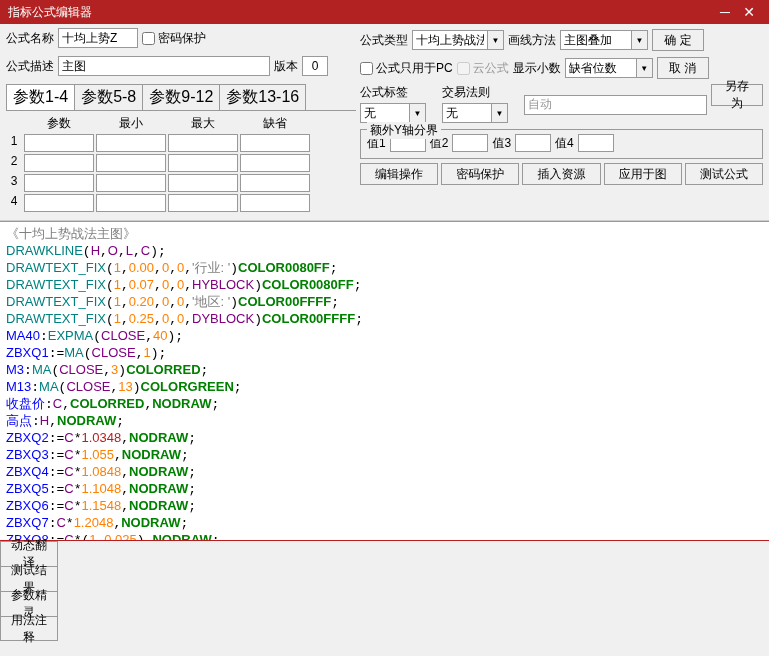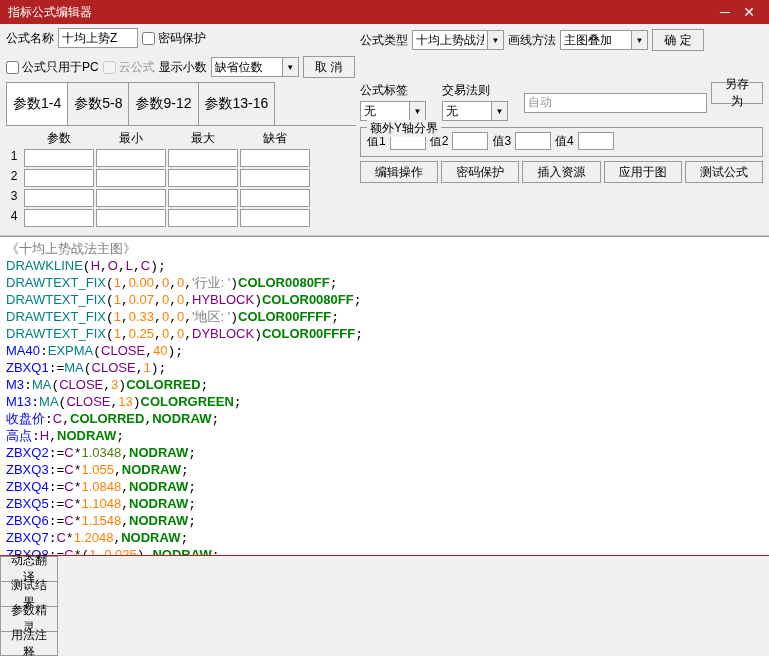--- a/index.html
+++ b/index.html
@@ -11,21 +11,21 @@
 .row { display: flex; align-items: center; margin-bottom: 4px; gap: 4px; }
 .lbl { font-size: 12px; white-space: nowrap; }
 .input { border: 1px solid #999; background: #fff; height: 20px; padding: 0 3px; font-size: 12px; }
 .combo { position: relative; display: flex; }
 .combo-input { border: 1px solid #999; background: #fff; height: 20px; padding: 0 3px; font-size: 12px; }
 .combo-btn { width: 16px; height: 20px; border: 1px solid #999; border-left: none; background: #f0f0f0; display: flex; align-items: center; justify-content: center; cursor: pointer; font-size: 8px; }
 .btn { border: 1px solid #999; background: #f0f0f0; height: 22px; padding: 0 8px; font-size: 12px; cursor: pointer; display: flex; align-items: center; justify-content: center; }
 .chk { display: flex; align-items: center; gap: 3px; font-size: 12px; }
 .chk input { width: 13px; height: 13px; }
 .tabs { display: flex; border-bottom: 1px solid #999; }
-.tab { border: 1px solid #999; border-bottom: none; padding: 12px 6px; font-size: 14px; background: #f0f0f0; cursor: pointer; margin-right: -1px; }
+.tab { border: 1px solid #999; border-bottom: none; padding: 2px 6px; font-size: 16px; background: #f0f0f0; cursor: pointer; margin-right: -1px; }
 .tab.active { background: #fff; }
 .param-grid { display: grid; grid-template-columns: 16px 70px 70px 70px 70px; gap: 2px; margin-top: 4px; }
 .param-hdr { font-size: 12px; text-align: center; }
 .param-num { font-size: 12px; text-align: center; }
 .param-in { border: 1px solid #999; background: #fff; height: 18px; }
 .left-col { width: 350px; }
 .right-col { flex: 1; }
 .fieldset { border: 1px solid #999; padding: 4px 6px 6px 6px; position: relative; margin-top: 6px; }
 .fieldset-title { position: absolute; top: -8px; left: 6px; background: #f0f0f0; padding: 0 3px; font-size: 12px; }
 .small-in { border: 1px solid #999; background: #fff; width: 36px; height: 18px; }
@@ -67,20 +67,28 @@
       </div>
     <span class="lbl">画线方法</span>
     <div class="combo">
         <input class="combo-input" style="width: 72px;" value="主图叠加">
         <div class="combo-btn">▼</div>
       </div>
     <button class="btn" style="width:52px">确 定</button>
   </div>
 
   <div class="row">
+    <div class="left-col">
+      <div class="row">
+        <span class="lbl">公式描述</span>
+        <input class="input" style="width: 212px;" value="主图">
+        <span class="lbl">版本</span>
+        <input class="input" style="width: 26px; text-align: center;" value="0">
+      </div>
+    </div>
     <label class="chk">
         <input type="checkbox" style="">
         <span>公式只用于PC</span>
       </label>
     <label class="chk gray">
         <input type="checkbox" disabled="" style="">
         <span>云公式</span>
       </label>
     <span class="lbl">显示小数</span>
     <div class="combo">
@@ -171,29 +179,29 @@
         <button class="btn">测试公式</button>
       </div>
     </div>
   </div>
 </div>
 
 <div class="code-area"><span style="color:#808080">《十均上势战法主图》</span>
 <span style="color:#008080">DRAWKLINE</span>(<span style="color:#800080">H</span>,<span style="color:#800080">O</span>,<span style="color:#800080">L</span>,<span style="color:#800080">C</span>);
 <span style="color:#008080">DRAWTEXT_FIX</span>(<span style="color:#FF8000">1</span>,<span style="color:#FF8000">0.00</span>,<span style="color:#FF8000">0</span>,<span style="color:#FF8000">0</span>,<span style="color:#808080">'行业: '</span>)<span style="color:#008000;font-weight:bold">COLOR0080FF</span>;
 <span style="color:#008080">DRAWTEXT_FIX</span>(<span style="color:#FF8000">1</span>,<span style="color:#FF8000">0.07</span>,<span style="color:#FF8000">0</span>,<span style="color:#FF8000">0</span>,<span style="color:#800080">HYBLOCK</span>)<span style="color:#008000;font-weight:bold">COLOR0080FF</span>;
-<span style="color:#008080">DRAWTEXT_FIX</span>(<span style="color:#FF8000">1</span>,<span style="color:#FF8000">0.33</span>,<span style="color:#FF8000">0</span>,<span style="color:#FF8000">0</span>,<span style="color:#808080">'地区: '</span>)<span style="color:#008000;font-weight:bold">COLOR00FFFF</span>;
+<span style="color:#008080">DRAWTEXT_FIX</span>(<span style="color:#FF8000">1</span>,<span style="color:#FF8000">0.20</span>,<span style="color:#FF8000">0</span>,<span style="color:#FF8000">0</span>,<span style="color:#808080">'地区: '</span>)<span style="color:#008000;font-weight:bold">COLOR00FFFF</span>;
 <span style="color:#008080">DRAWTEXT_FIX</span>(<span style="color:#FF8000">1</span>,<span style="color:#FF8000">0.25</span>,<span style="color:#FF8000">0</span>,<span style="color:#FF8000">0</span>,<span style="color:#800080">DYBLOCK</span>)<span style="color:#008000;font-weight:bold">COLOR00FFFF</span>;
 <span style="color:#0000FF">MA40</span>:<span style="color:#008080">EXPMA</span>(<span style="color:#800080">CLOSE</span>,<span style="color:#FF8000">40</span>);
 <span style="color:#0000FF">ZBXQ1</span>:=<span style="color:#008080">MA</span>(<span style="color:#800080">CLOSE</span>,<span style="color:#FF8000">1</span>);
 <span style="color:#0000FF">M3</span>:<span style="color:#008080">MA</span>(<span style="color:#800080">CLOSE</span>,<span style="color:#FF8000">3</span>)<span style="color:#008000;font-weight:bold">COLORRED</span>;
 <span style="color:#0000FF">M13</span>:<span style="color:#008080">MA</span>(<span style="color:#800080">CLOSE</span>,<span style="color:#FF8000">13</span>)<span style="color:#008000;font-weight:bold">COLORGREEN</span>;
 <span style="color:#0000FF">收盘价</span>:<span style="color:#800080">C</span>,<span style="color:#008000;font-weight:bold">COLORRED</span>,<span style="color:#008000;font-weight:bold">NODRAW</span>;
 <span style="color:#0000FF">高点</span>:<span style="color:#800080">H</span>,<span style="color:#008000;font-weight:bold">NODRAW</span>;
-<span style="color:#0000FF">ZBXQ2</span>:=<span style="color:#800080">C</span>*<span style="color:#4d7c0f">1.0348</span>,<span style="color:#008000;font-weight:bold">NODRAW</span>;
+<span style="color:#0000FF">ZBXQ2</span>:=<span style="color:#800080">C</span>*<span style="color:#b91c1c">1.0348</span>,<span style="color:#008000;font-weight:bold">NODRAW</span>;
 <span style="color:#0000FF">ZBXQ3</span>:=<span style="color:#800080">C</span>*<span style="color:#FF8000">1.055</span>,<span style="color:#008000;font-weight:bold">NODRAW</span>;
 <span style="color:#0000FF">ZBXQ4</span>:=<span style="color:#800080">C</span>*<span style="color:#FF8000">1.0848</span>,<span style="color:#008000;font-weight:bold">NODRAW</span>;
 <span style="color:#0000FF">ZBXQ5</span>:=<span style="color:#800080">C</span>*<span style="color:#FF8000">1.1048</span>,<span style="color:#008000;font-weight:bold">NODRAW</span>;
 <span style="color:#0000FF">ZBXQ6</span>:=<span style="color:#800080">C</span>*<span style="color:#FF8000">1.1548</span>,<span style="color:#008000;font-weight:bold">NODRAW</span>;
 <span style="color:#0000FF">ZBXQ7</span>:<span style="color:#800080">C</span>*<span style="color:#FF8000">1.2048</span>,<span style="color:#008000;font-weight:bold">NODRAW</span>;
 <span style="color:#0000FF">ZBXQ8</span>:=<span style="color:#800080">C</span>*(<span style="color:#FF8000">1</span>-<span style="color:#FF8000">0.025</span>),<span style="color:#008000;font-weight:bold">NODRAW</span>;
 :=(((( + ) + ( * )) / ).):</div>
 
 <div class="bottom-area">
   <div class="side-btns">

